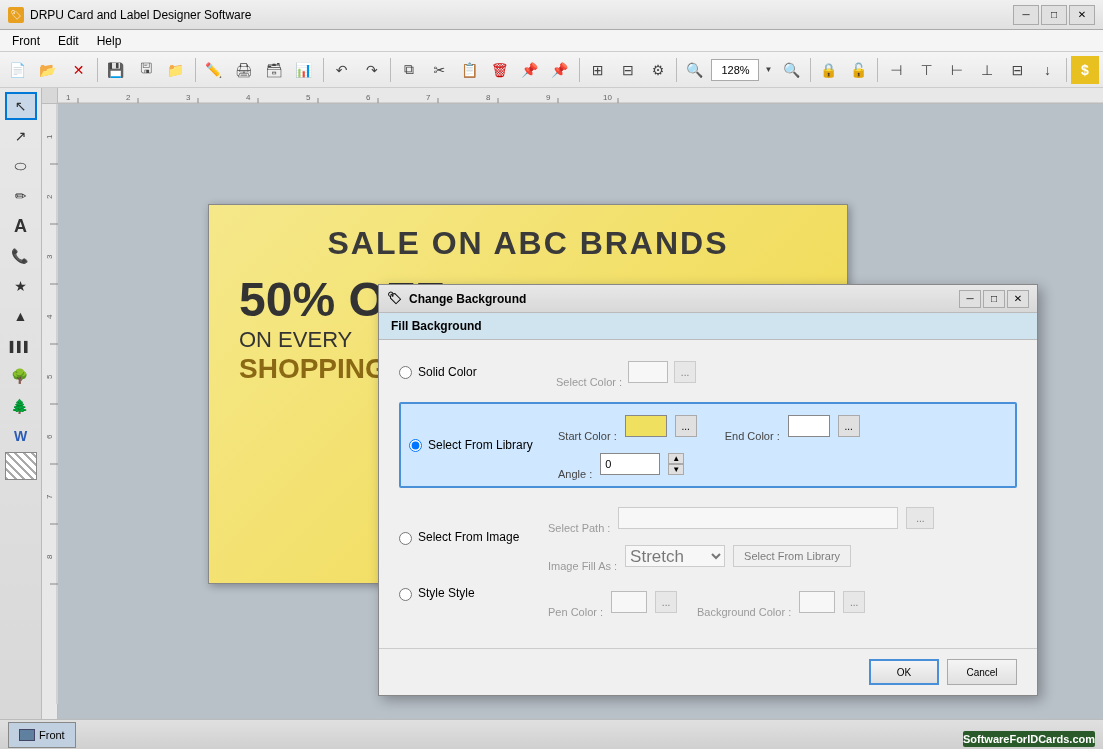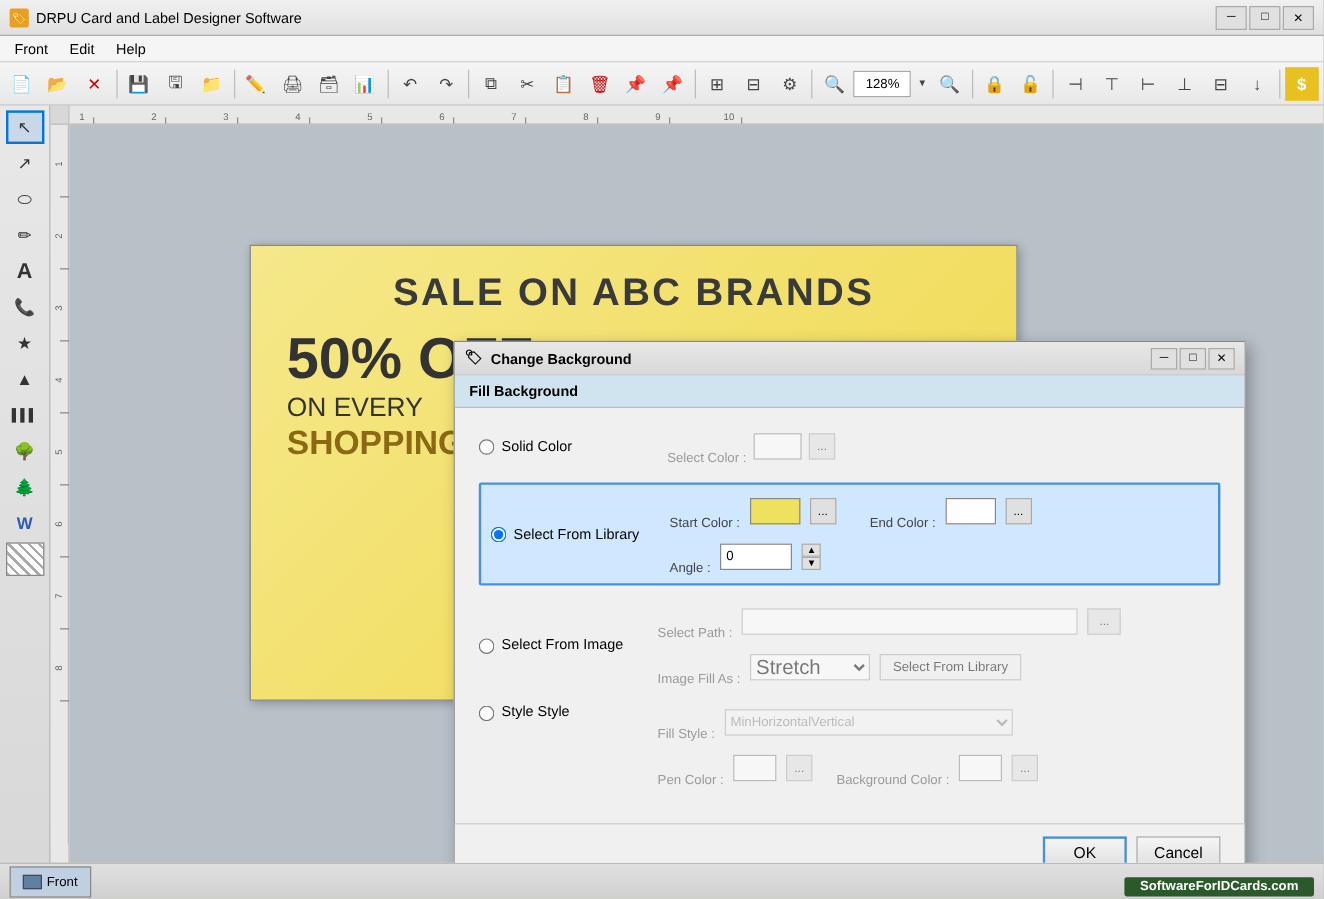--- a/index.html
+++ b/index.html
@@ -138,21 +138,21 @@
     .tab-item {
       display: flex; align-items: center; gap: 4px;
       background: #c0d0e0; border: 1px solid #888;
       padding: 12px 10px; font-size: 11px; cursor: pointer;
       height: 22px;
     }
     .tab-item-icon { width: 16px; height: 12px; background: #6080a0; border: 1px solid #446; }
     .watermark {
       position: absolute; right: 8px; bottom: 2px;
       background: #2a5a2a; color: white;
-      padding: 2px 13px; font-size: 11px; font-weight: bold; border-radius: 2px;
+      padding: 2px 0; font-size: 11px; font-weight: bold; border-radius: 2px;
     }
 
     
     .dialog-overlay {
       position: absolute;
       top: 0; left: 0; right: 0; bottom: 0;
       z-index: 100;
     }
     .dialog {
       position: absolute;
@@ -231,21 +231,21 @@
       display: flex;
       justify-content: flex-end;
       gap: 8px;
       background: #f0f0f0;
     }
     .footer-btn {
       min-width: 70px; height: 26px;
       background: linear-gradient(to bottom, #f5f5f5, #e0e0e0);
       border: 1px solid #aaa;
       cursor: pointer;
-      font-size: 13px;
+      font-size: 10px;
       display: flex; align-items: center; justify-content: center;
     }
     .footer-btn.ok { border: 2px solid #4a90d9; }
     .start-color-box { width: 42px; height: 22px; background: #f0e060; border: 1px solid #888; cursor: pointer; }
     .end-color-box { width: 42px; height: 22px; background: white; border: 1px solid #888; cursor: pointer; }
 
     
     .disabled { opacity: 0.5; pointer-events: none; }
 
     
@@ -481,26 +481,20 @@
                     <button class="library-btn">Select From Library</button>
                   </div>
                 </div>
               </div>
 
               <div class="radio-row" style="margin-top:10px; align-items:flex-start;">
                 <input type="radio" class="radio-input" name="fill-type" style="margin-top: 2px;">
                 <label class="radio-label">Style Style</label>
                 <div class="disabled" style="display:flex; flex-direction:column; gap:6px;">
                   <div class="flex-row">
-                    <span class="field-label">Fill Style :</span>
-                    <select class="style-select">
-                      <option>MinHorizontalVertical</option>
-                    </select>
-                  </div>
-                  <div class="flex-row">
                     <span class="field-label">Pen Color :</span>
                     <div class="pen-color-box"></div>
                     <button class="pen-color-btn">...</button>
                     <span class="field-label" style="margin-left:12px;">Background Color :</span>
                     <div class="bg-color-box"></div>
                     <button class="bg-color-btn">...</button>
                   </div>
                 </div>
               </div>
 

